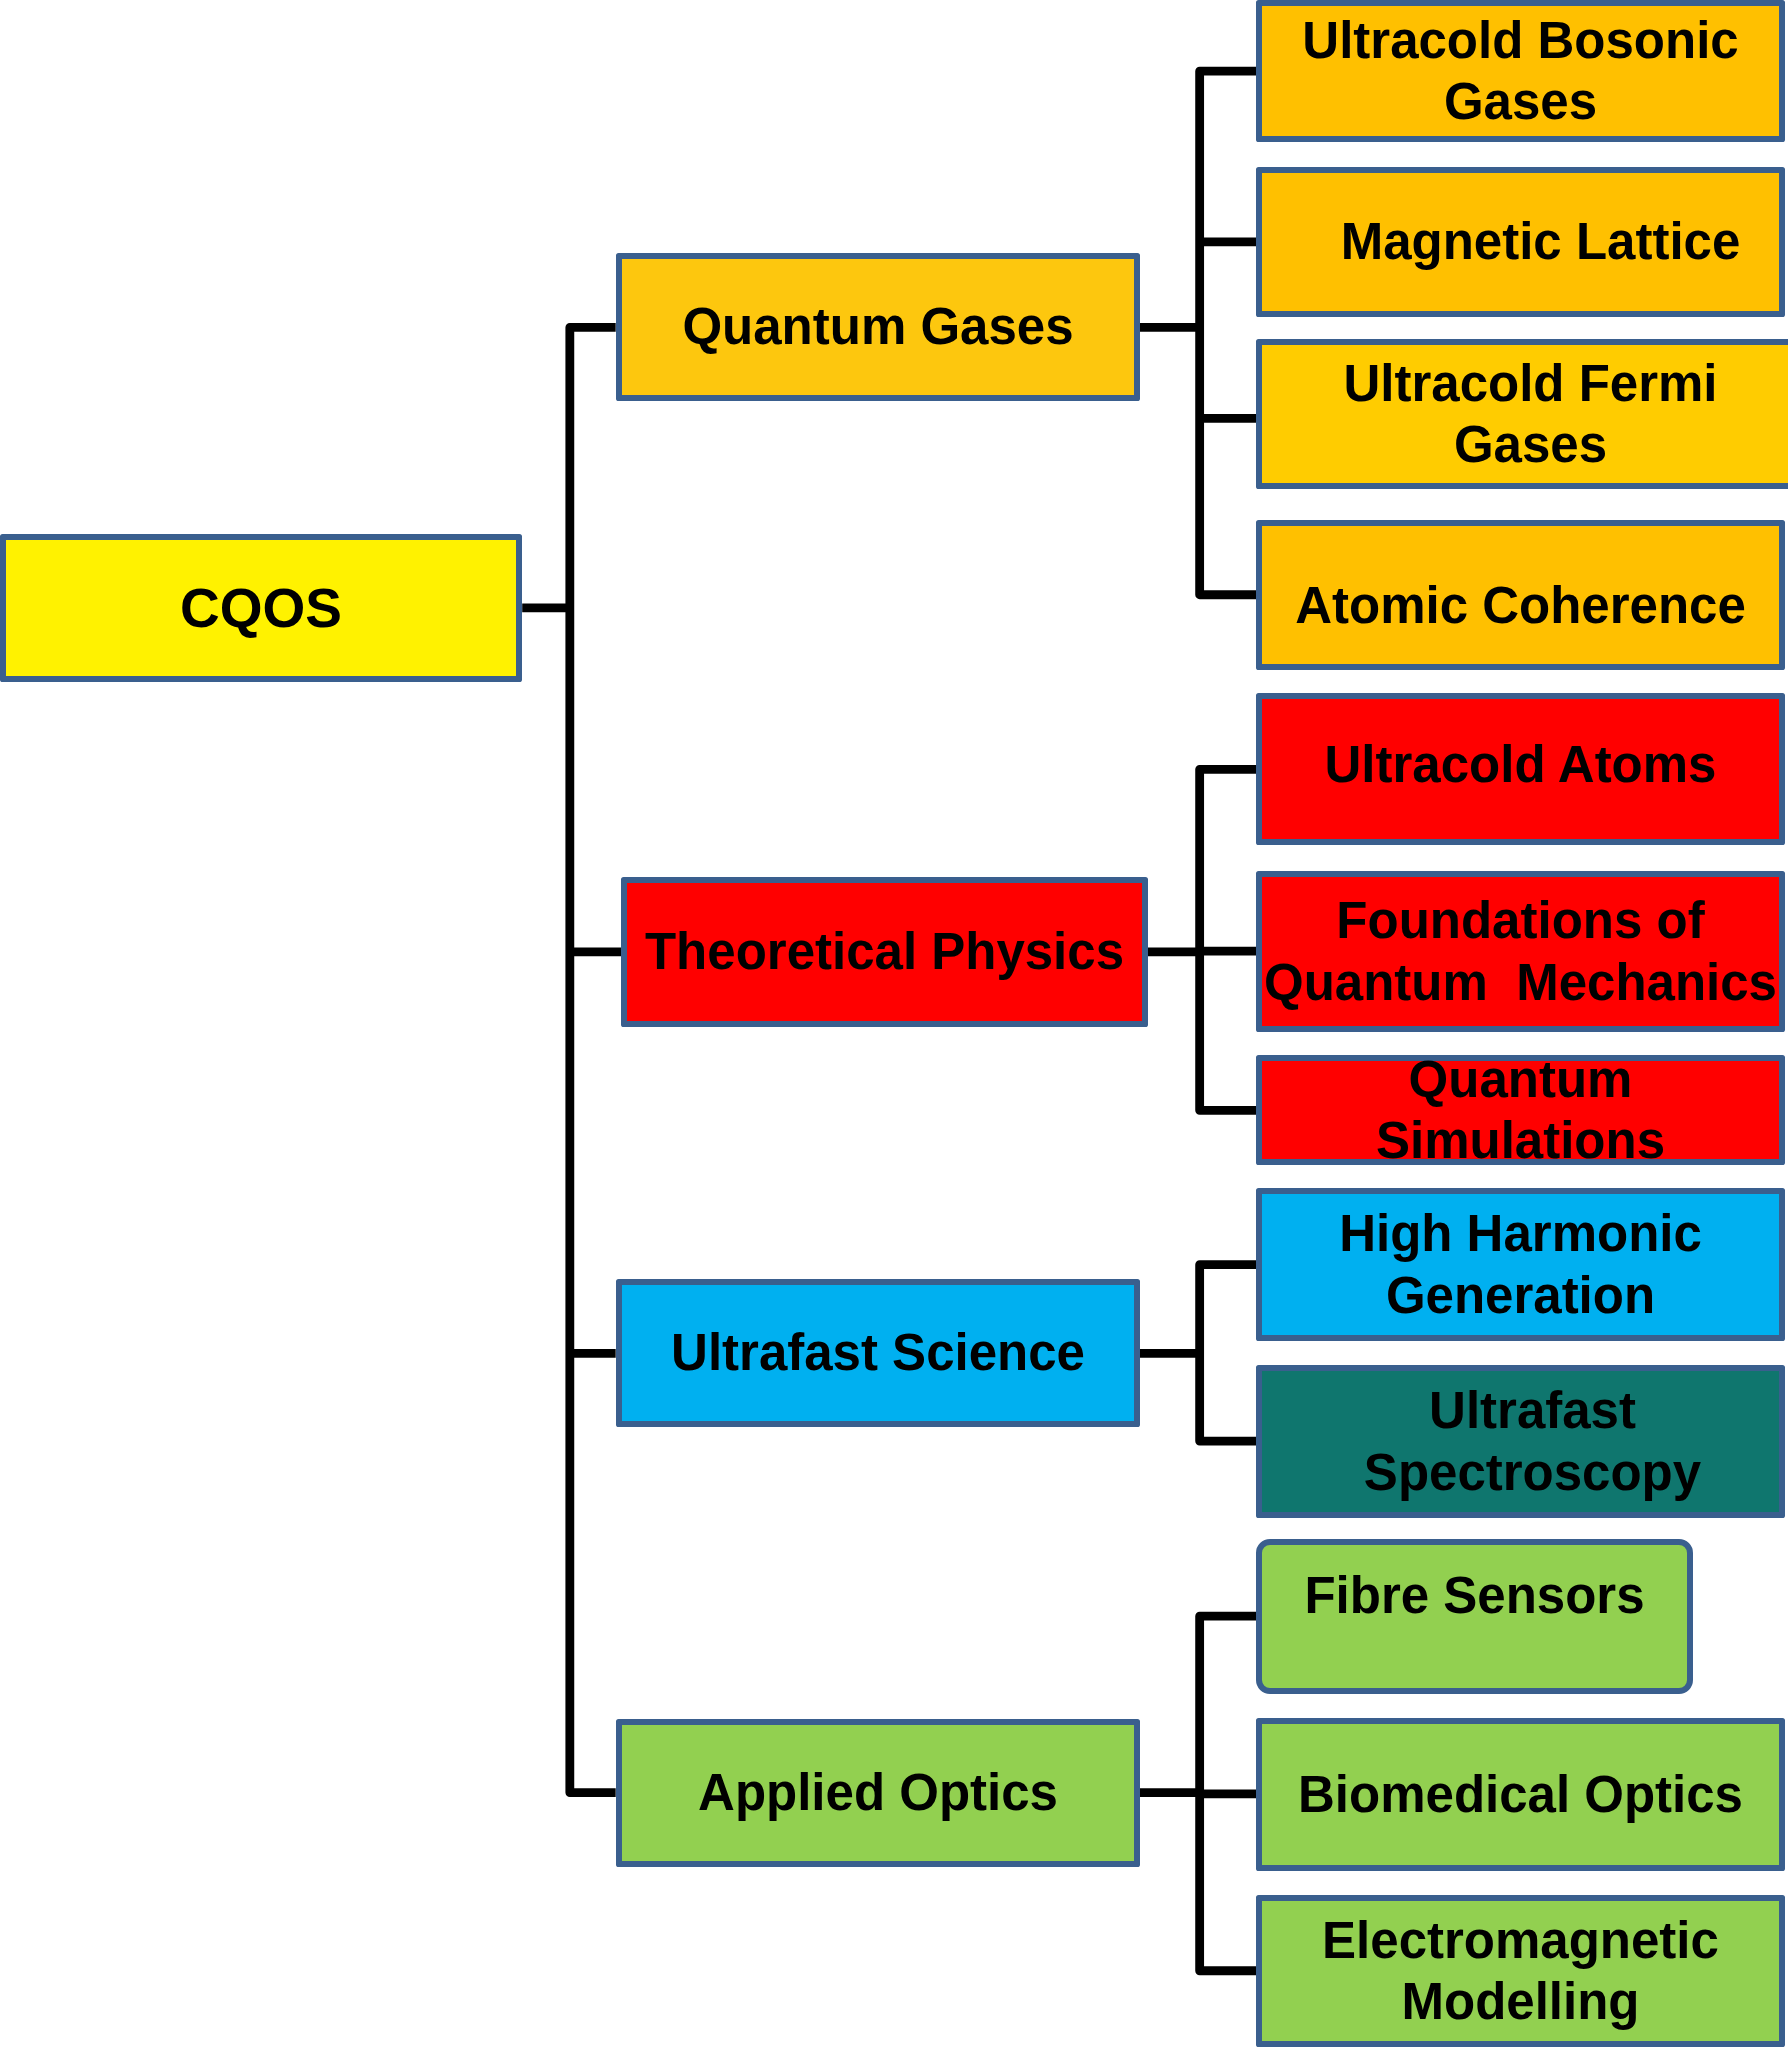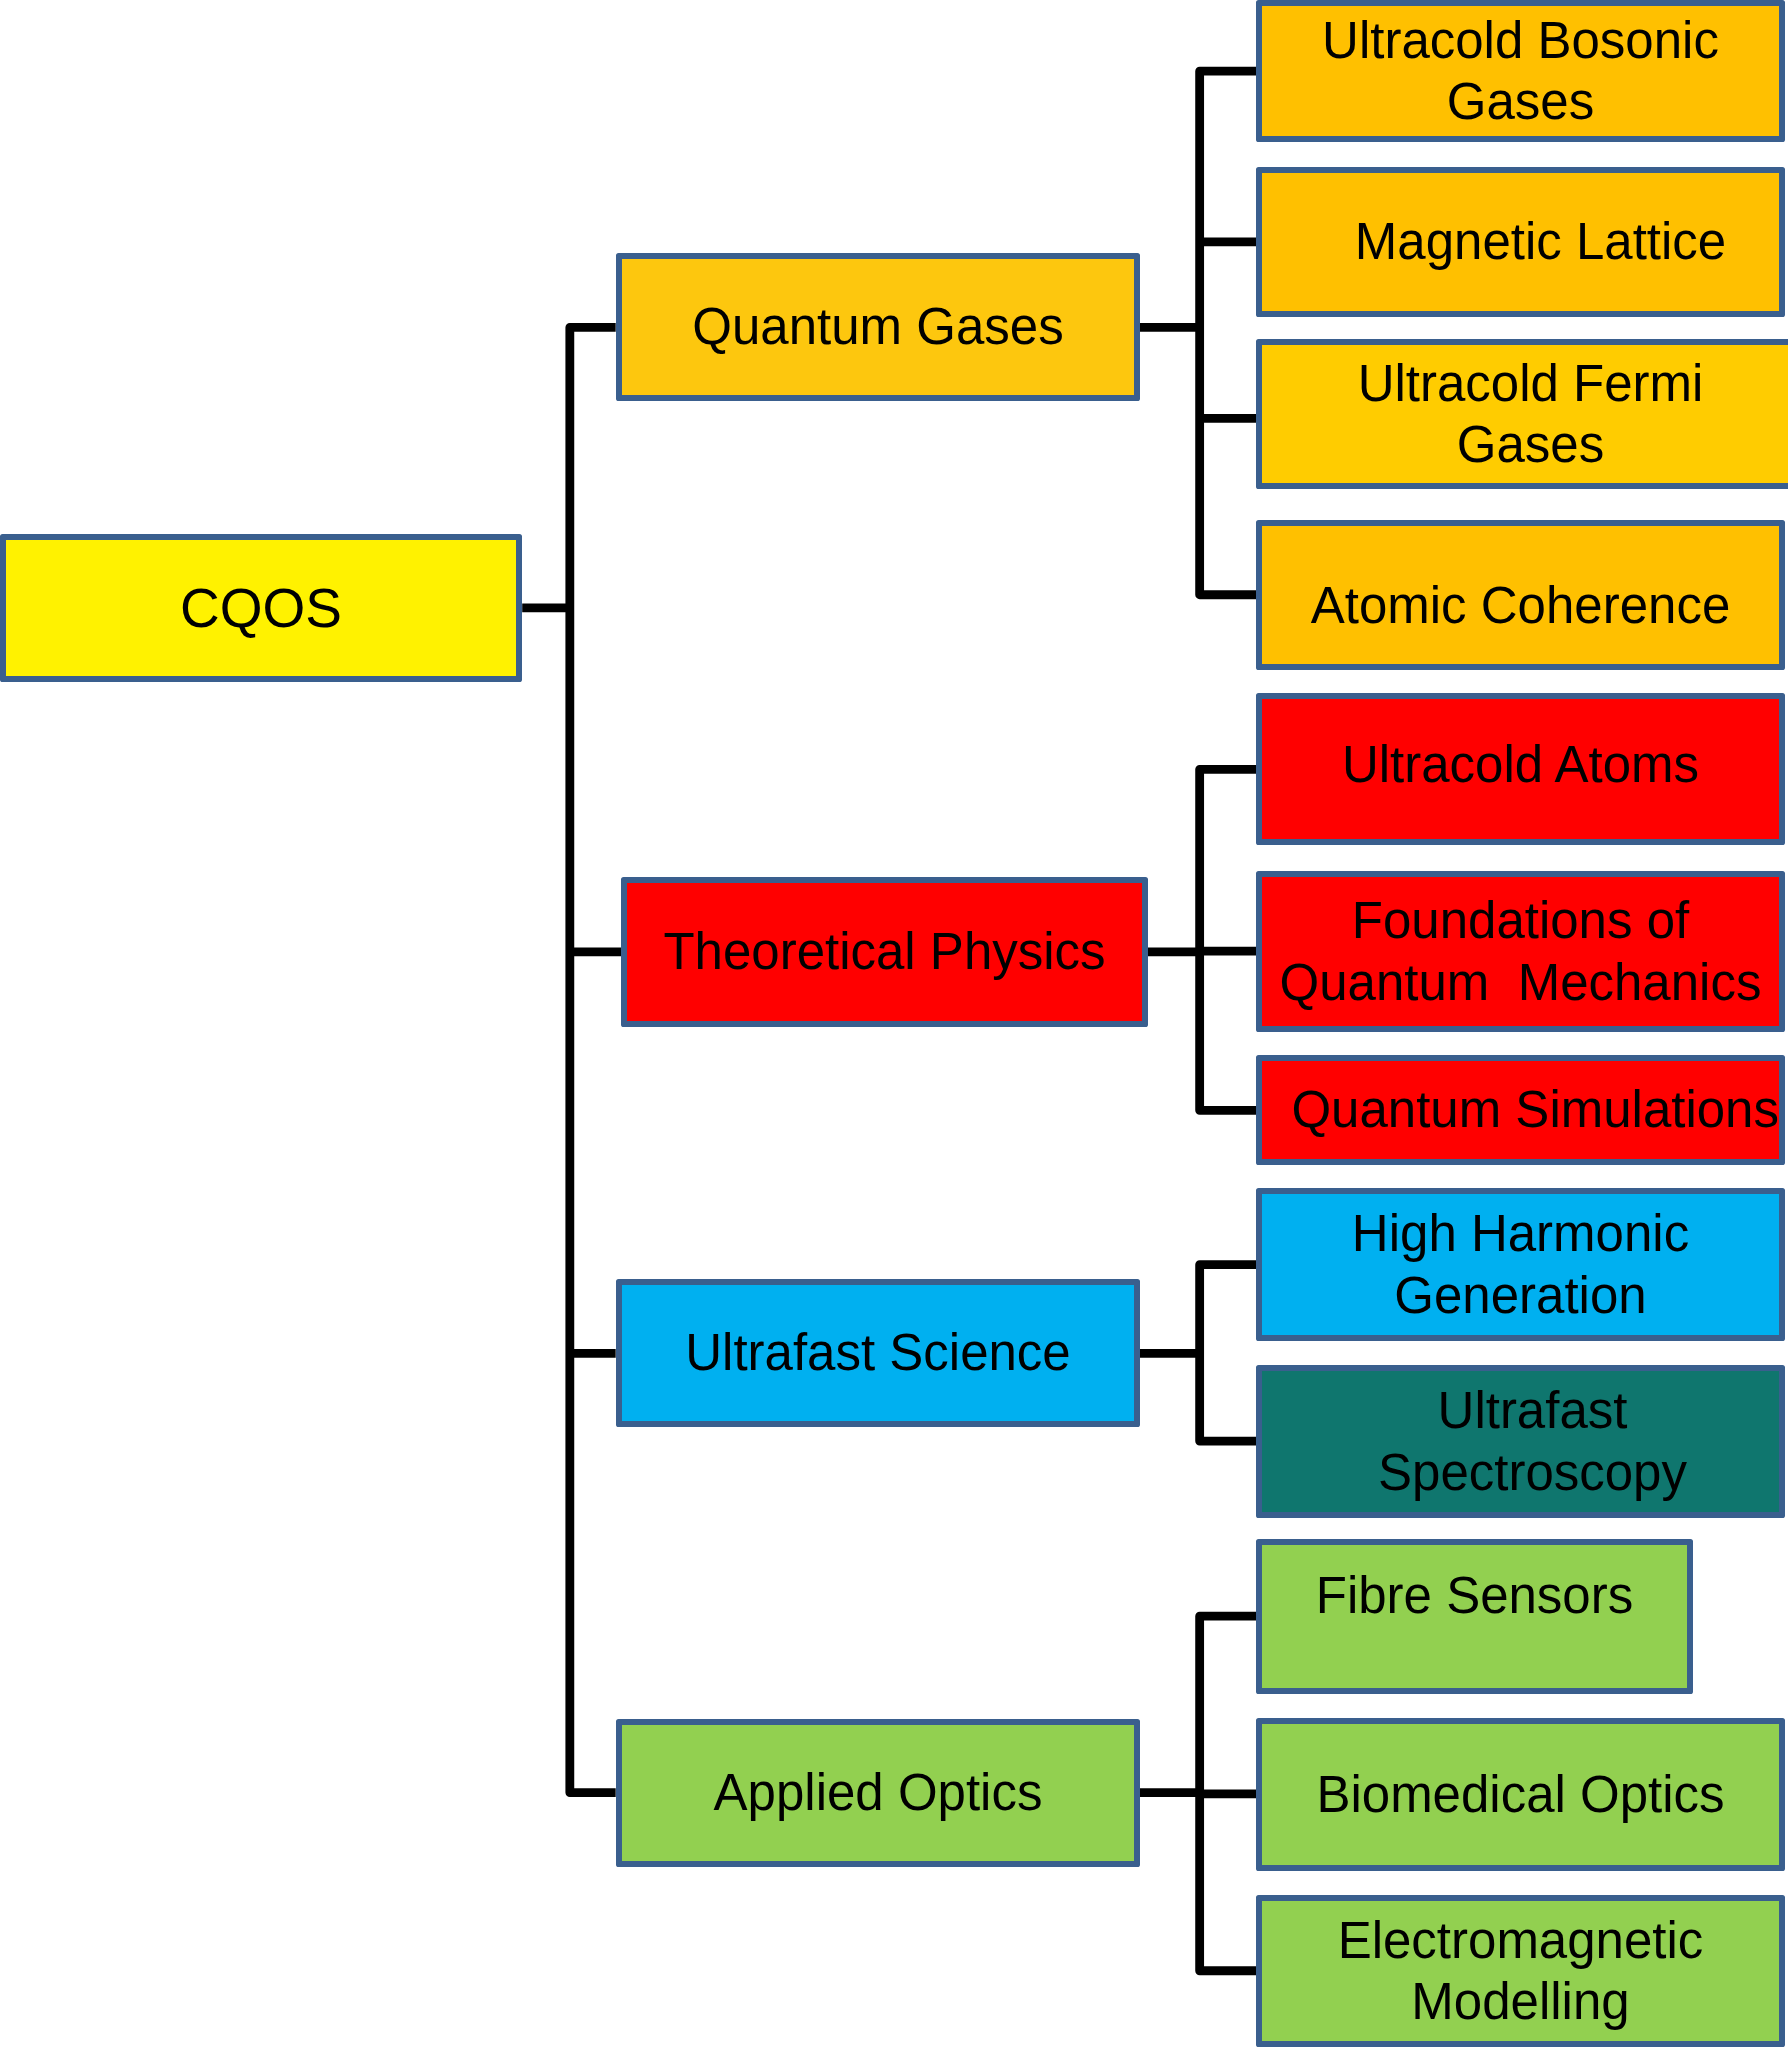--- a/index.html
+++ b/index.html
@@ -1,20 +1,20 @@
 <!DOCTYPE html>
 <html style="font-size:14px"><head>
 <meta charset="utf-8">
 <style>
   html, body { margin:0; padding:0; background:#ffffff; }
   body { width:1788px; height:2053px; position:relative; overflow:hidden;
          font-family:"Liberation Sans", sans-serif; }
   .box { position:absolute; box-sizing:border-box; border:6.2px solid #3A5F8E;
          border-radius:2.6px; display:flex; align-items:center; justify-content:center;
-         text-align:center; font-weight:normal; color:#000; line-height:1.2; }
+         text-align:center; font-weight:bold; color:#000; line-height:1.2; }
   .box span { display:block; }
   .mid { font-size:51px; }
   .leaf { font-size:51px; }
   .root { font-size:55px; }
   svg.lines { position:absolute; left:0; top:0; }
 </style>
 </head>
 <body>
 
 <svg class="lines" width="1788" height="2053" viewBox="0 0 2027 2327">
@@ -101,21 +101,21 @@
       <span>Generation</span>
     </div>
 </div>
 <div id="l2-1" class="box leaf" style="left: 1256px; top: 1365px; width: 529px; height: 153px; background: #0f766e; border-color: rgb(58, 95, 142); padding-left: 24px;">
   <div>
       <span>Ultrafast</span>
       <span>Spectroscopy</span>
     </div>
 </div>
 
-<div id="l3-0" class="box leaf" style="left: 1256px; top: 1539px; width: 437px; height: 155px; background: rgb(146, 208, 80); border-color: rgb(58, 95, 142);">
+<div id="l3-0" class="box leaf" style="left: 1256px; top: 1539px; width: 437px; height: 155px; background: rgb(146, 208, 80); border-color: rgb(58, 95, 142); border-radius: 14px;">
   <div style="padding-bottom:41px">
       <span>Fibre Sensors</span>
     </div>
 </div>
 <div id="l3-1" class="box leaf" style="left: 1256px; top: 1718px; width: 529px; height: 153px; background: rgb(146, 208, 80); border-color: rgb(58, 95, 142);">
   <div>
       <span>Biomedical Optics</span>
     </div>
 </div>
 <div id="l3-2" class="box leaf" style="left: 1256px; top: 1895px; width: 529px; height: 152px; background: rgb(146, 208, 80); border-color: rgb(58, 95, 142);">

